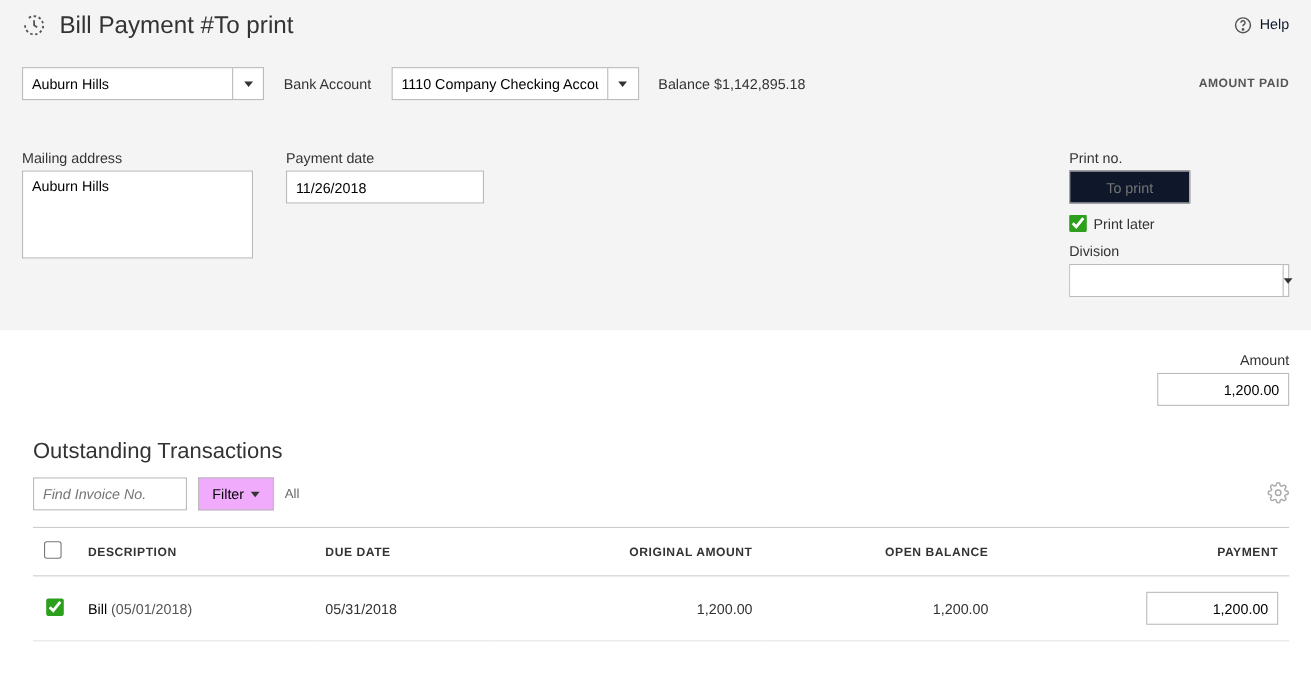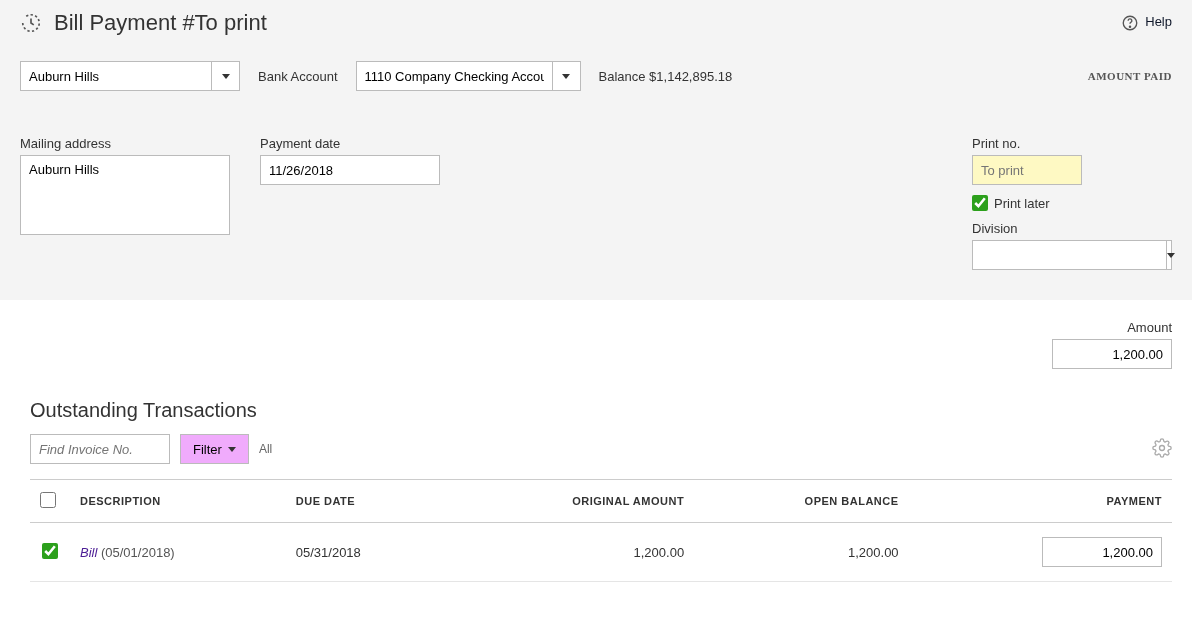--- a/index.html
+++ b/index.html
@@ -73,21 +73,20 @@
       font-size: 13px;
       color: #333;
     }
     .balance-text {
       font-size: 13px;
       color: #333;
     }
     .amount-paid-block {
       margin-left: auto;
       text-align: center;
-      font-family: Liberation Serif, serif;
     }
     .amount-paid-label {
       font-size: 11px;
       color: #555;
       letter-spacing: 0.5px;
       font-weight: 600;
     }
     .amount-paid-value {
       font-size: 40px;
       font-weight: 400;
@@ -117,22 +116,23 @@
     }
     .text-input {
       height: 30px;
       border: 1px solid #bbb;
       background: #fff;
       padding: 0 8px;
       font-size: 13px;
       outline: none;
     }
     .text-input[readonly] {
-      background: #fef9c3;
+      background: #0f172a;
       color: #888;
+      text-align: center;
     }
     .right-col {
       margin-left: auto;
       display: flex;
       flex-direction: column;
       gap: 10px;
     }
     .check-no-input { width: 110px; }
     .checkbox-row {
       display: flex;
@@ -228,21 +228,21 @@
       border-bottom: 1px solid #e5e5e5;
       font-size: 13px;
       vertical-align: middle;
     }
     .row-checkbox {
       width: 16px;
       height: 16px;
       accent-color: #2CA01C;
       cursor: pointer;
     }
-    .bill-link { color: #4c1d95; cursor: pointer; font-style: italic; }
+    .bill-link { color: #000000; cursor: pointer; }
     .desc-date { color: #555; }
     .payment-cell-input {
       width: 120px;
       height: 30px;
       border: 1px solid #bbb;
       text-align: right;
       padding: 0 8px;
       font-size: 13px;
       outline: none;
     }

